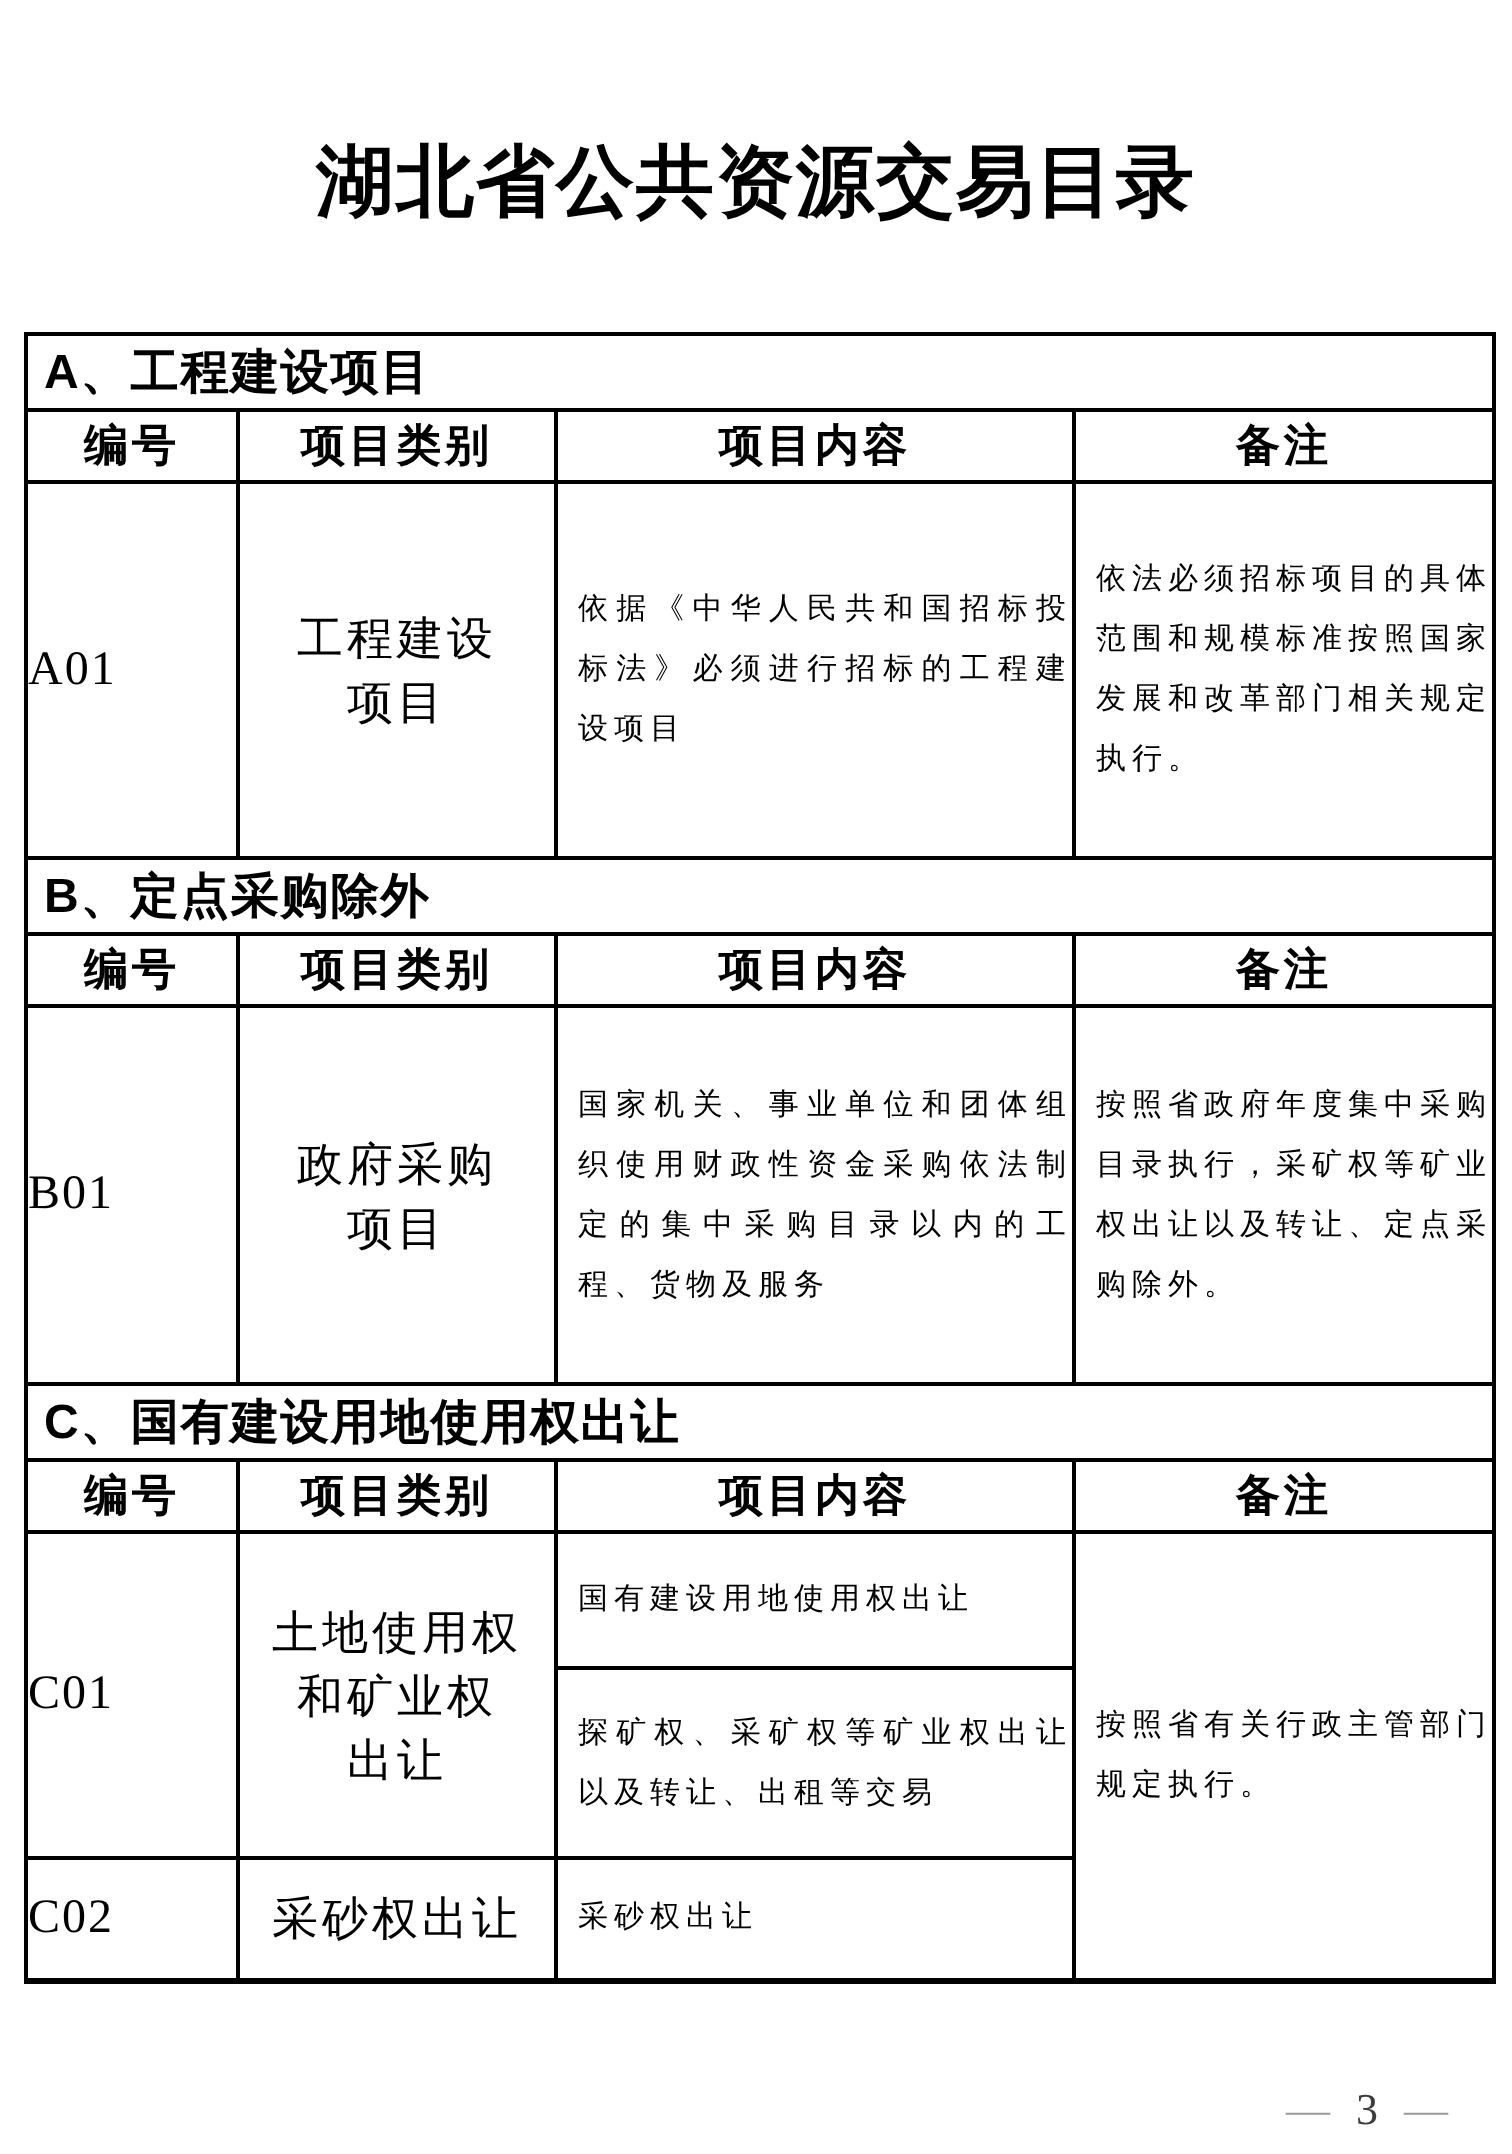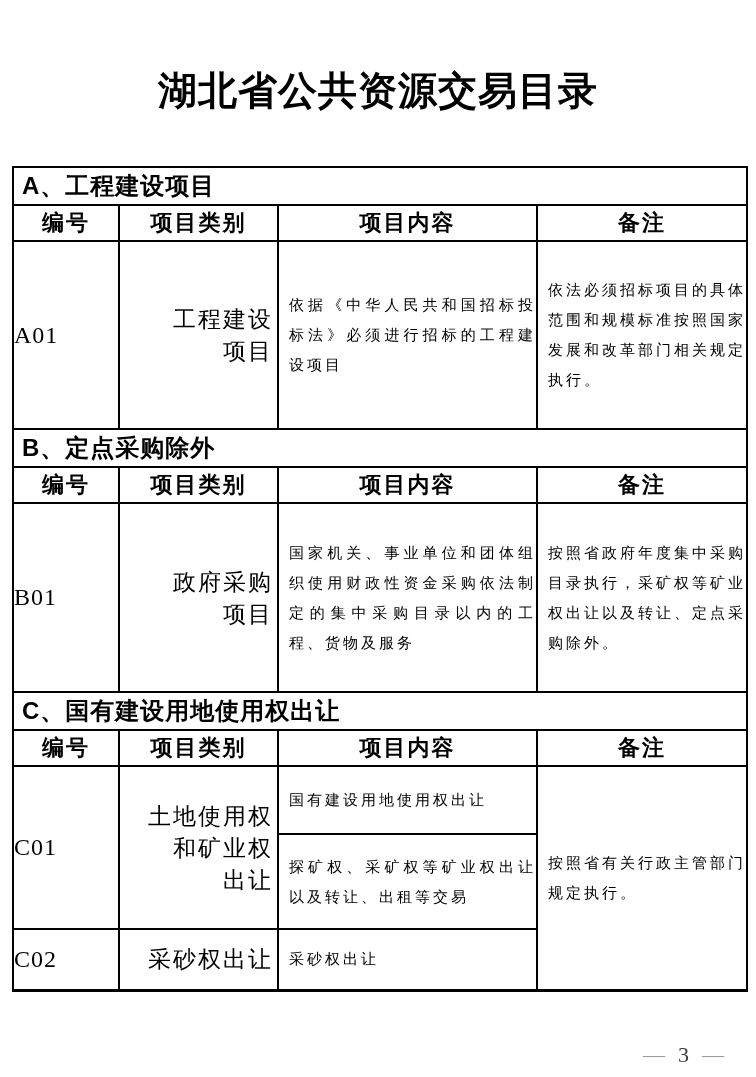--- a/index.html
+++ b/index.html
@@ -27,21 +27,21 @@
   tr.head-row td {
     font-size:22px; font-weight:bold; text-align:center;
     letter-spacing:2px; height:30px; padding:2px;
   }
 
   .cell-code {
     text-align:left; font-family:"Liberation Serif", serif;
     font-size:24px; letter-spacing:1px;
   }
   .cell-category {
-    text-align:right; font-size:23px; letter-spacing:2px;
+    text-align:center; font-size:23px; letter-spacing:2px;
     line-height:32px; white-space:pre-line; padding:2px 4px;
   }
   .cell-body {
     font-size:15px; letter-spacing:3px; line-height:30px;
     text-align:justify; text-justify:inter-character;
     padding:4px 0 4px 10px;
   }
 
   .page-footer {
     position:absolute; top:1042px; right:32px;

